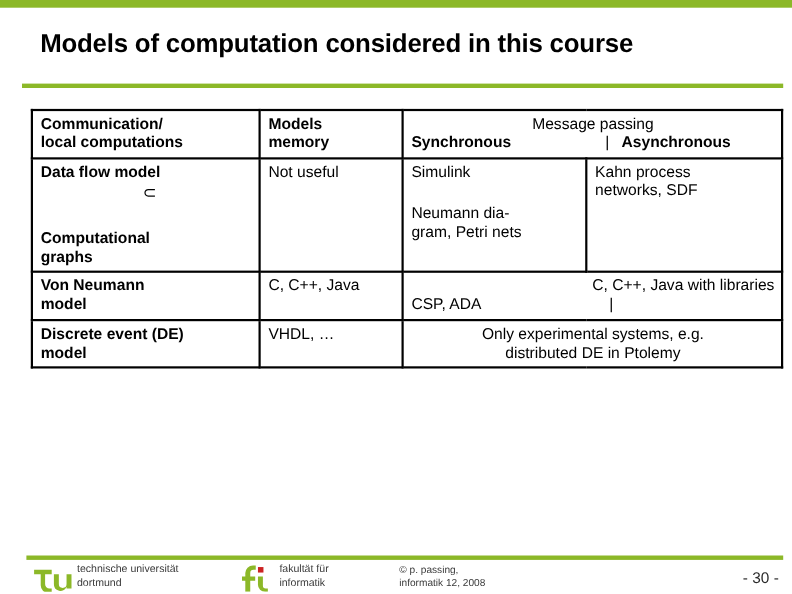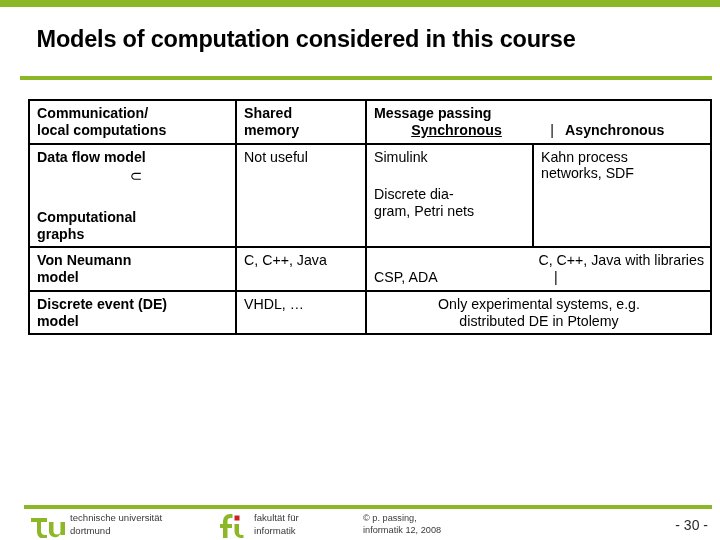--- a/index.html
+++ b/index.html
@@ -72,31 +72,30 @@
   .sub-sym {
     display: block;
     text-align: center;
     font-weight: normal;
     font-size: 15px;
     padding-left: 6px;
     line-height: 1.5;
   }
   .mp-head-title {
     display: block;
-    font-weight: bold;
+    text-align: center;
+    font-weight: normal;
   }
   .mp-head-row {
     display: block;
     font-weight: bold;
   }
   .mp-sync {
     display: inline-block;
     width: 165px;
-    text-align: center;
-    text-decoration: underline;
   }
   .mp-pipe {
     display: inline-block;
     width: 26px;
     text-align: center;
     font-weight: normal;
   }
   .mp-async {
     display: inline-block;
     text-align: left;
@@ -179,21 +178,21 @@
       <col class="c4">
   </colgroup>
   <tbody>
 
     <tr>
       <td class="bold">
         <span>Communication/</span><br>
         <span>local computations</span>
       </td>
       <td class="bold">
-        <span>Shared</span><br>
+        <span>Models</span><br>
         <span>memory</span>
       </td>
       <td colspan="2">
         <span class="mp-head-title">Message passing</span>
         <span class="mp-head-row"><span class="mp-sync">Synchronous</span><span class="mp-pipe">|</span><span class="mp-async">Asynchronous</span></span>
       </td>
     </tr>
 
 
     <tr>
@@ -201,21 +200,21 @@
         <span>Data flow model</span>
         <span class="sub-sym">⊂</span>
         <span class="gap-block"></span>
         <span>Computational</span><br>
         <span>graphs</span>
       </td>
       <td>Not useful</td>
       <td>
         <span>Simulink</span>
         <span class="gap-block"></span>
-        <span>Discrete dia-</span><br>
+        <span>Neumann dia-</span><br>
         <span>gram, Petri nets</span>
       </td>
       <td>
         <span>Kahn process</span><br>
         <span>networks, SDF</span>
       </td>
     </tr>
 
     <tr>
       <td class="bold">

